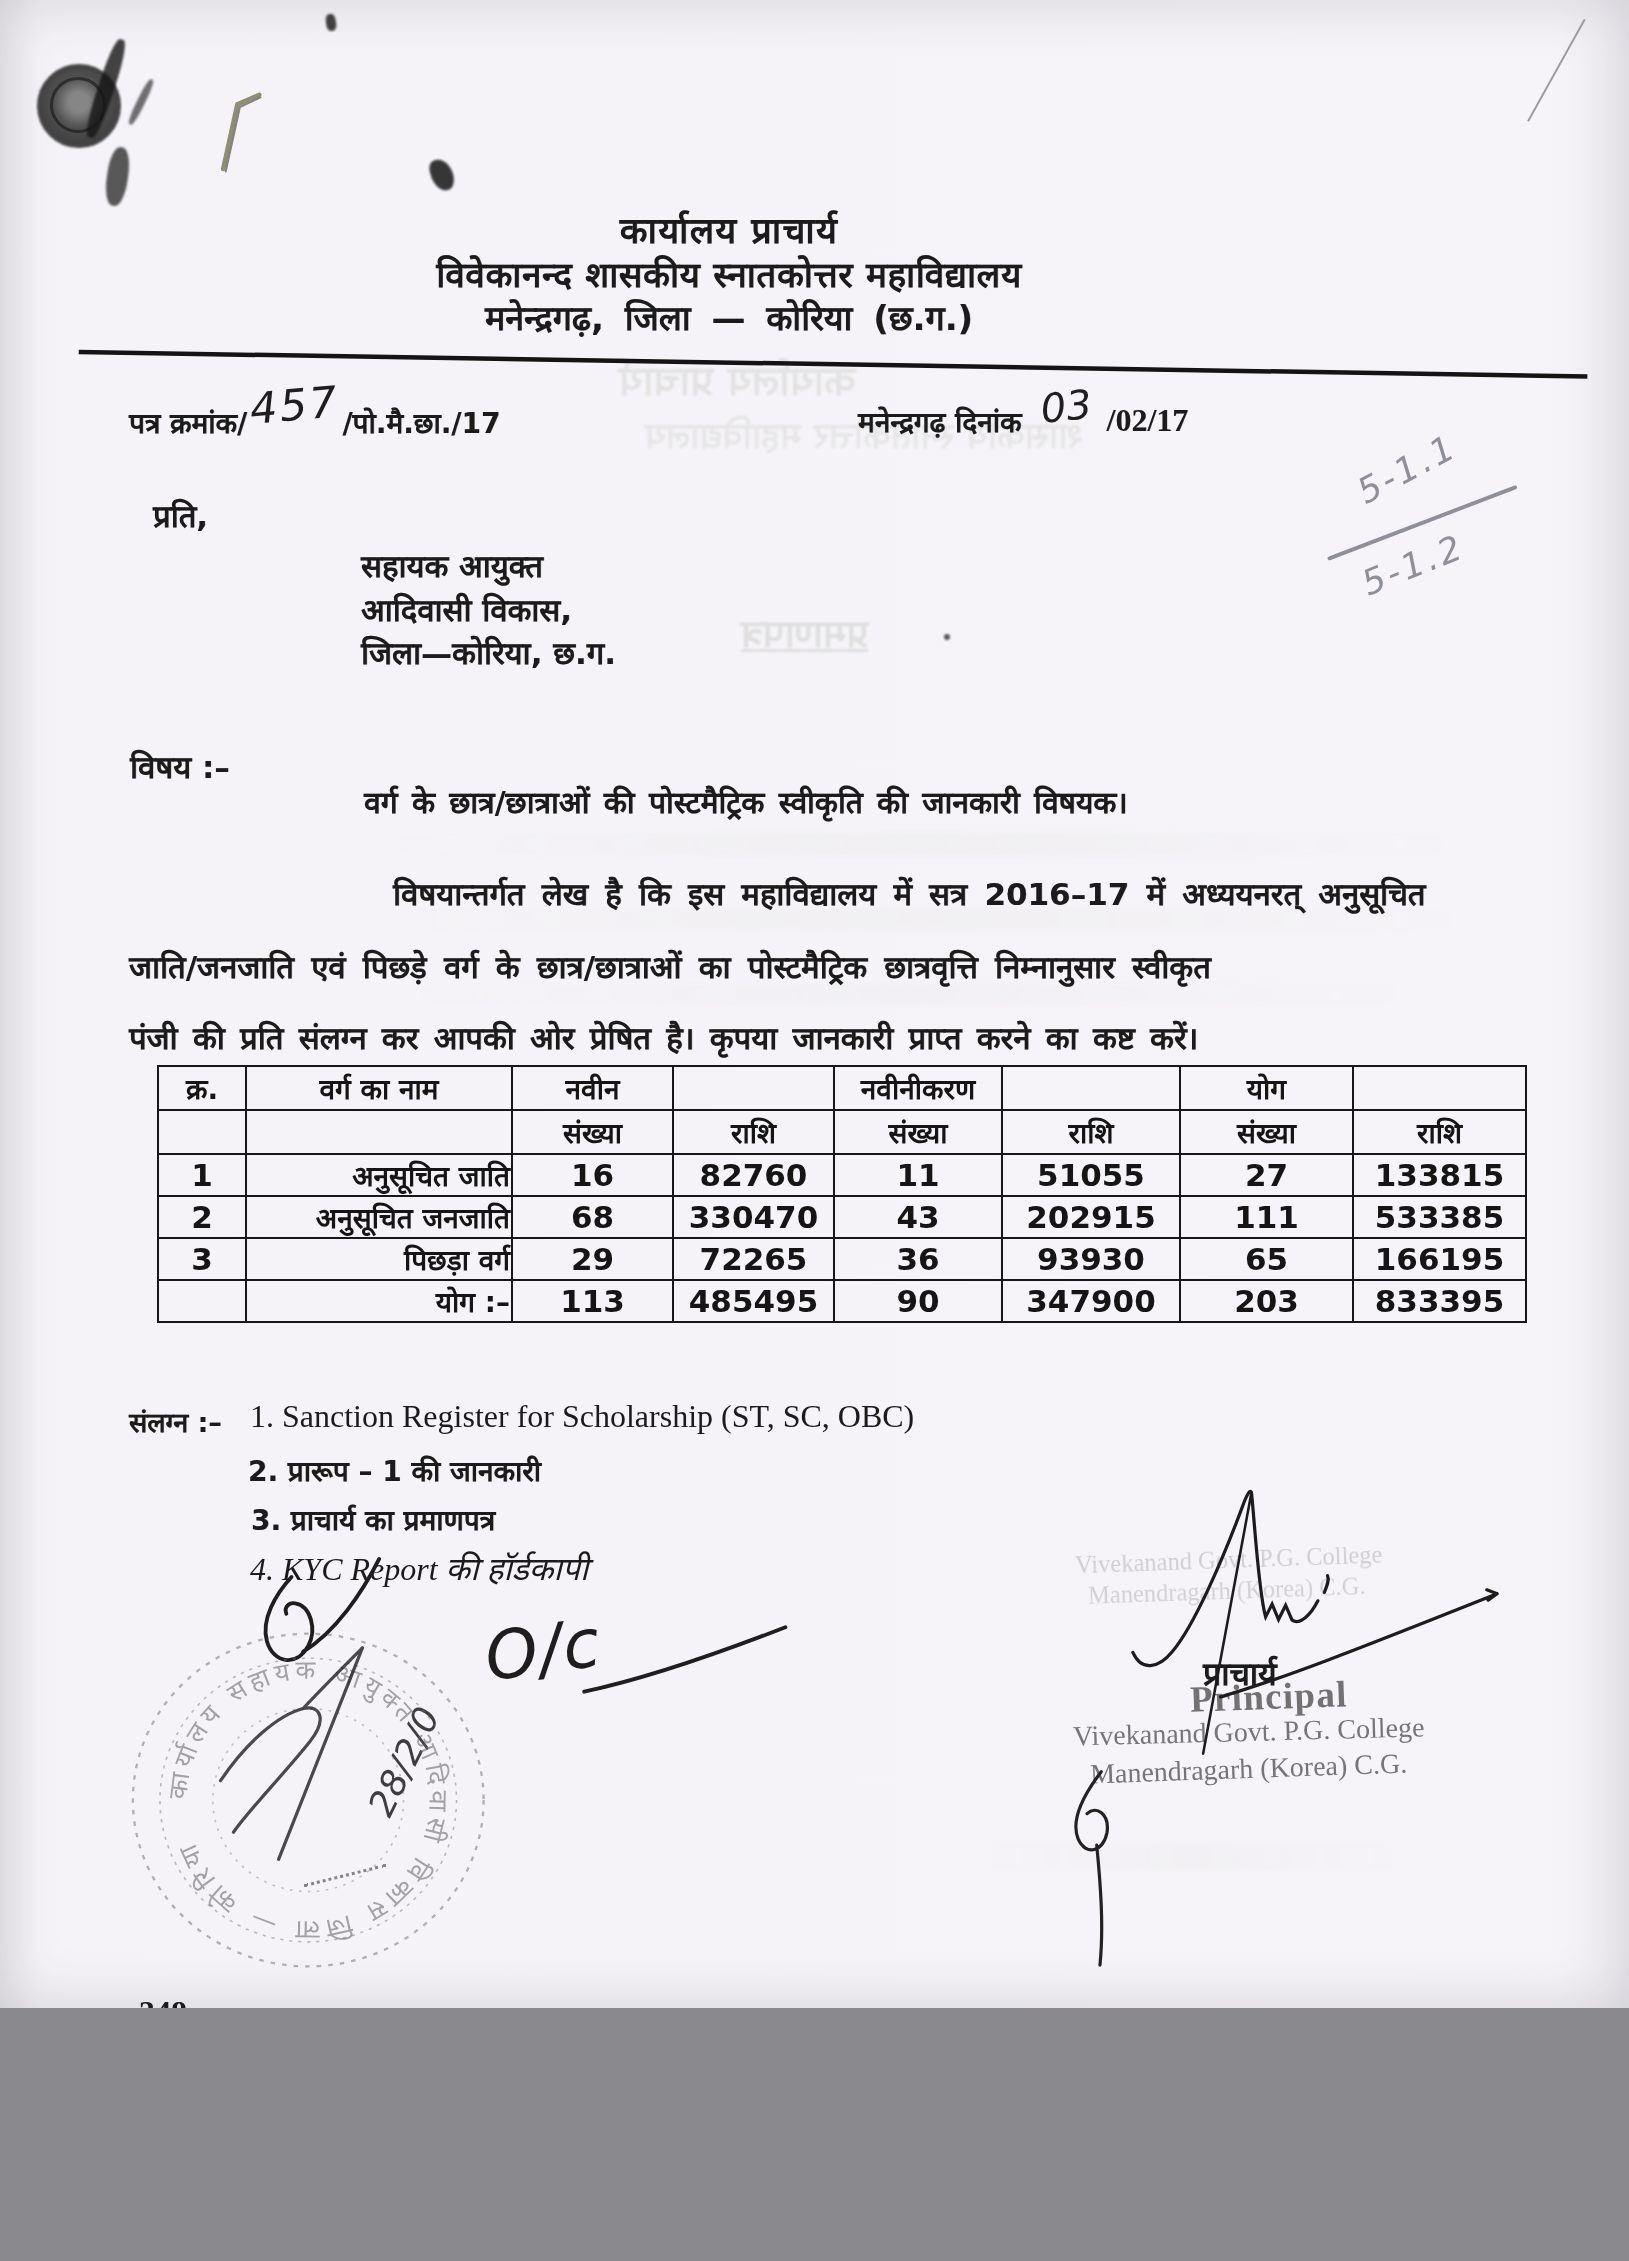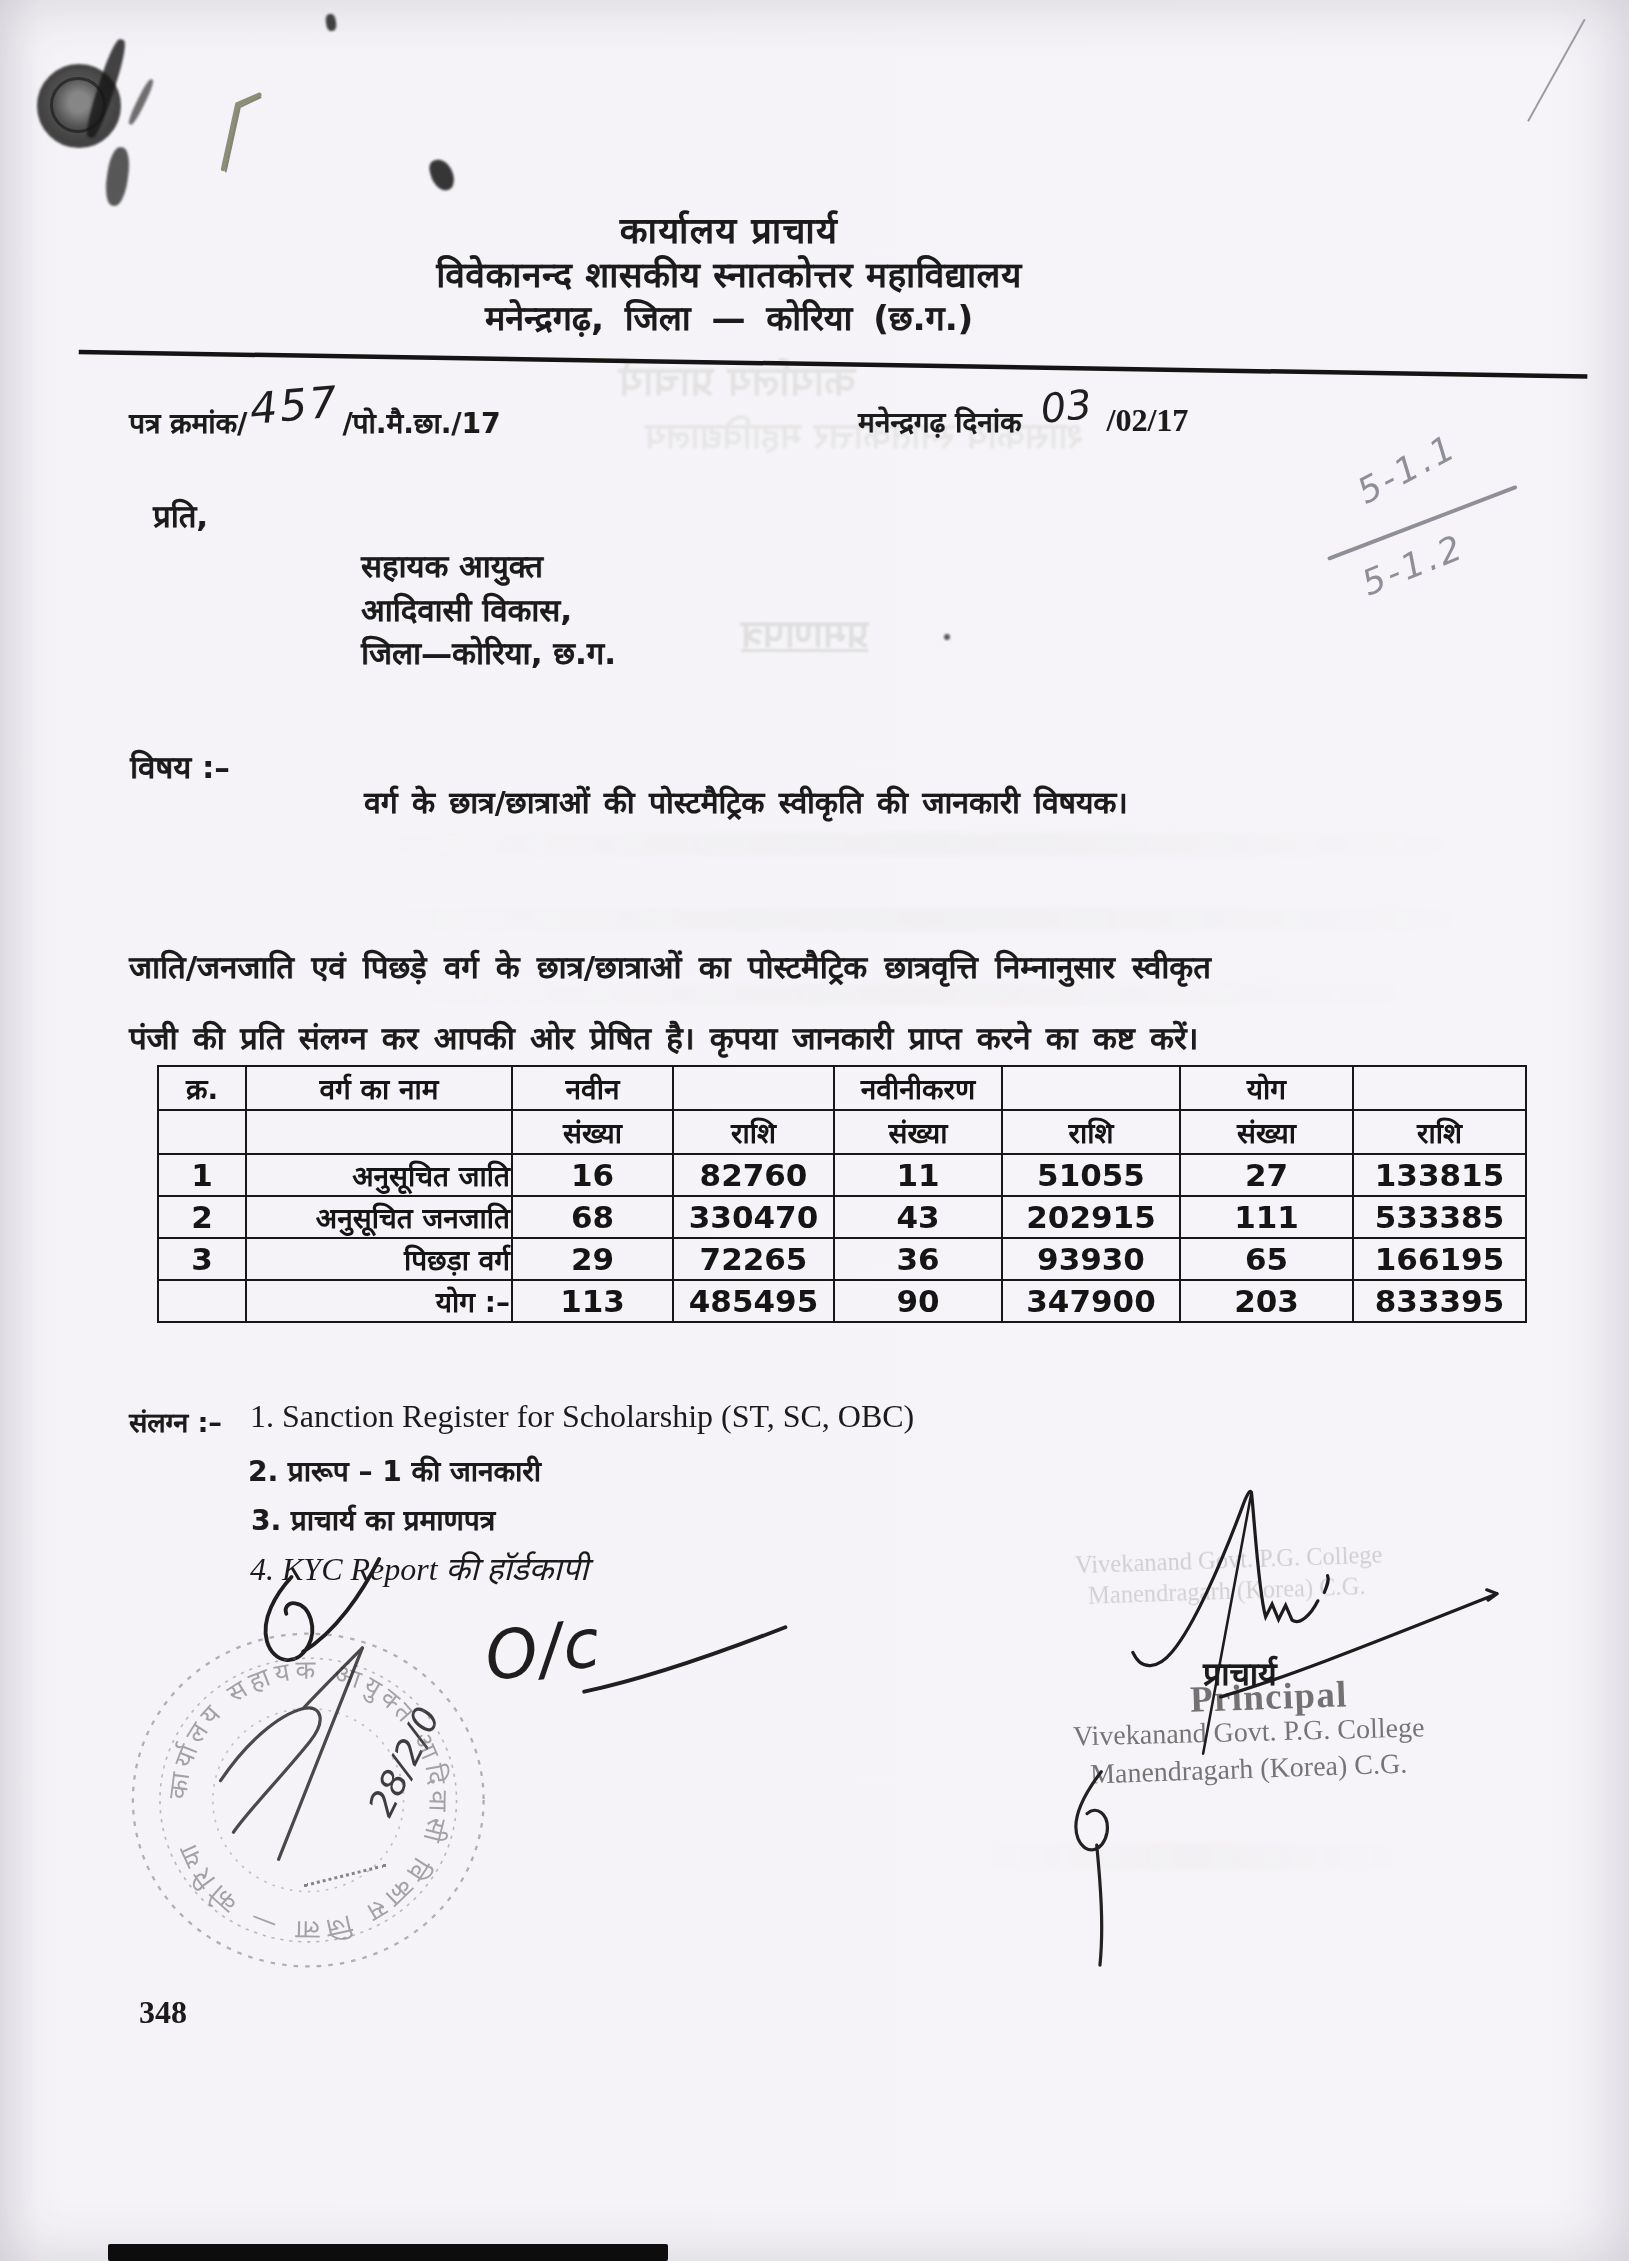--- a/index.html
+++ b/index.html
@@ -1,16 +1,16 @@
 <!DOCTYPE html>
 <html style="font-size:10.3px"><head>
 <meta charset="utf-8">
 <style>
   html,body{margin:0;padding:0;background:#8a8a8e;}
-  .page{position:relative;width:1630px;height:2261px;margin:0 auto;overflow:hidden;
+  .page{position:relative;width:1630px;height:2008px;margin:0 auto;overflow:hidden;
         background:linear-gradient(90deg,#edebf0 0,#f5f3f7 39px,#f6f4f8 1547px,#efedf2 100%);
         box-shadow:inset 0 0 58px rgba(60,60,70,.18);}
   .abs{position:absolute;}
   .hi{font-family:"DejaVu Sans",sans-serif;color:#1b1b1b;}
   .lat{font-family:"Liberation Serif",serif;color:#1b1b1b;}
   .print{text-shadow:0.4px 0.4px 0.5px rgba(25,25,25,.35);}
   .b{font-weight:bold;}
   .sb{font-weight:600;}
   .nowrap{white-space:nowrap;}
   .hw{font-family:"DejaVu Sans",sans-serif;font-style:italic;color:#1e1e1e;}
@@ -74,20 +74,21 @@
   <div class="abs hw pencil" style="left:1360px;top:545px;font-size:35px;transform:rotate(-22deg);letter-spacing:3.2px;">5-1.2</div>
 
   <div class="abs hi sb print" style="left:153px;top:494px;font-size:31px;">प्रति,</div>
   <div class="abs hi sb print nowrap" style="left:361px;top:544px;font-size:31px;">सहायक आयुक्त</div>
   <div class="abs hi sb print nowrap" style="left:361px;top:588px;font-size:31px;">आदिवासी विकास,</div>
   <div class="abs hi sb print nowrap" style="left:361px;top:631px;font-size:31px;">जिला—कोरिया, छ.ग.</div>
 
   <div class="abs hi b print" style="left:130px;top:745px;font-size:31px;">विषय :–</div>
   <div class="abs hi sb print nowrap" style="left:364px;top:781px;font-size:30px;word-spacing:3.9px;">वर्ग के छात्र/छात्राओं की पोस्टमैट्रिक स्वीकृति की जानकारी विषयक।</div>
 
+  <div class="abs hi sb print nowrap" style="left:393px;top:872px;font-size:31px;word-spacing:6.4px;">विषयान्तर्गत लेख है कि इस महाविद्यालय में सत्र 2016–17 में अध्ययनरत् अनुसूचित</div>
   <div class="abs hi sb print nowrap" style="left:129px;top:945px;font-size:31px;word-spacing:6.4px;">जाति/जनजाति एवं पिछड़े वर्ग के छात्र/छात्राओं का पोस्टमैट्रिक छात्रवृत्ति निम्नानुसार स्वीकृत</div>
   <div class="abs hi sb print nowrap" style="left:129px;top:1016px;font-size:31px;word-spacing:4.5px;">पंजी की प्रति संलग्न कर आपकी ओर प्रेषित है। कृपया जानकारी प्राप्त करने का कष्ट करें।</div>
 
   <div class="abs" style="left:157px;top:1065px;">
     <table class="doc">
       <colgroup>
         <col style="width:88px">
           <col style="width:266px">
           <col style="width:161px">
           <col style="width:161px">

